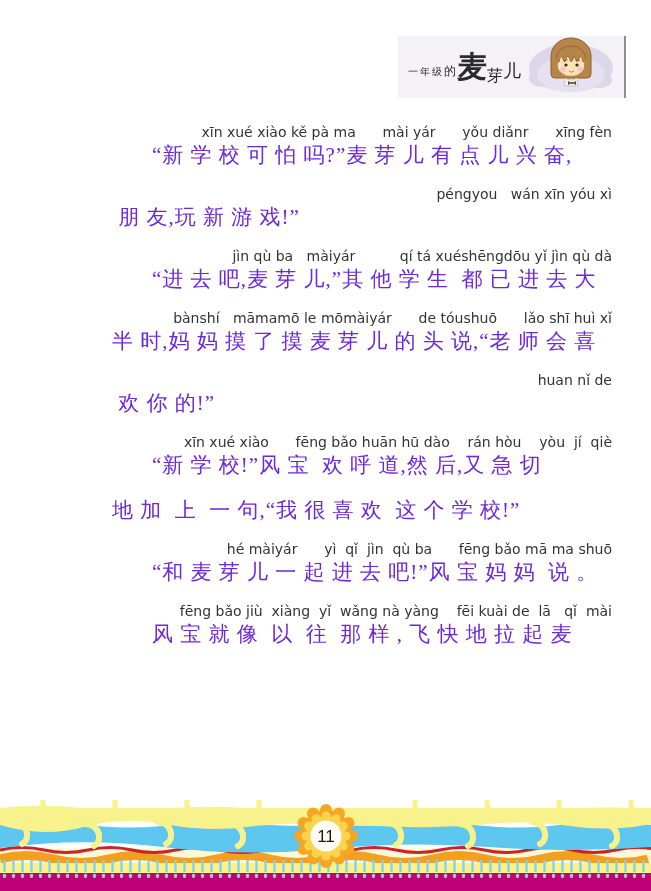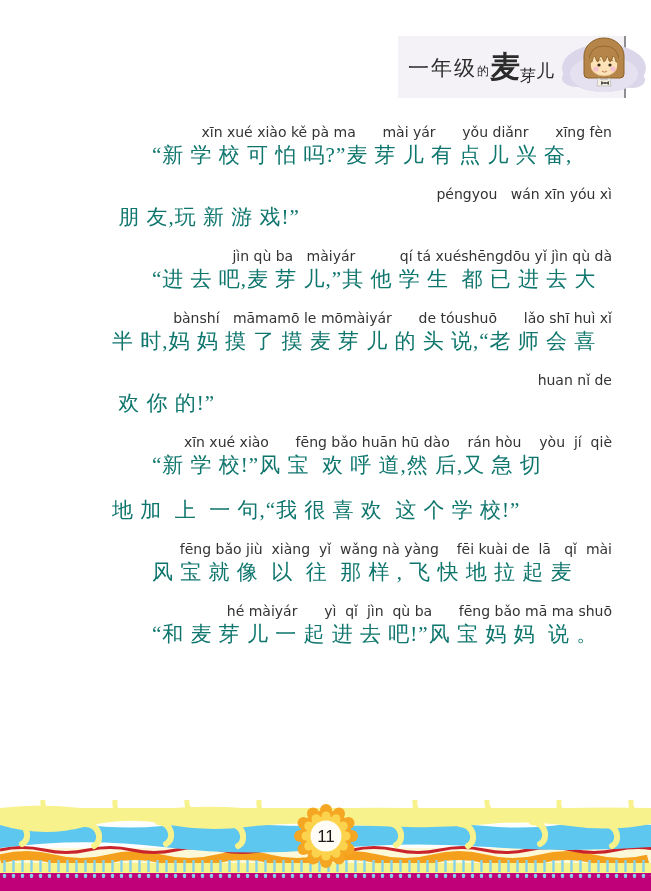--- a/index.html
+++ b/index.html
@@ -4,33 +4,33 @@
 <style>
   html,body{margin:0;padding:0;background:#e8e8e8;}
   .page{position:relative;width:651px;height:891px;background:#ffffff;overflow:hidden;
         font-family:"DejaVu Sans",sans-serif;}
 
   
   .header-banner{position:absolute;left:398px;top:36px;width:226px;height:62px;
         background:#f4f2f6;border-right:2px solid #8f8f93;display:flex;align-items:center;}
   .book-title{padding-left:10px;white-space:nowrap;color:#2b2b2b;
         font-family:"Liberation Serif","DejaVu Serif",serif;}
-  .t-small{font-size:21px;letter-spacing:2px;}
+  .t-small{font-size:10px;letter-spacing:2px;}
   .t-de{font-size:12px;letter-spacing:1px;}
   .t-mai{font-size:30px;font-weight:bold;vertical-align:-2px;}
   .t-ya{font-size:16px;position:relative;top:6px;}
   .t-er{font-size:18px;position:relative;top:2px;letter-spacing:0;}
   .girl-wrap{margin-left:2px;flex:0 0 auto;}
 
   
   .text-area{position:absolute;left:112px;top:124px;width:500px;}
   .row{margin-bottom:16px;}
   .pinyin{font-size:14px;line-height:17px;color:#333333;white-space:pre;
         font-family:"DejaVu Sans",sans-serif;text-align:right;}
-  .hanzi{font-size:21px;line-height:29px;color:#0f766e;white-space:pre;letter-spacing:1px;
+  .hanzi{font-size:21px;line-height:29px;color:#6d28d9;white-space:pre;letter-spacing:1px;
         font-family:"Liberation Serif","DejaVu Serif",serif;}
   .row.indent .pinyin{padding-left:53px;}
   .row.indent .hanzi{padding-left:40px;}
 
   
   .footer-border{position:absolute;left:0;top:800px;width:651px;height:91px;}
   .page-badge{position:absolute;left:292px;top:802px;width:68px;height:68px;}
 </style>
 </head>
 <body>
@@ -97,26 +97,26 @@
       <div class="hanzi"> 欢 你 的!”</div>
     </div>
     <div class="row indent">
       <div class="pinyin">xīn xué xiào      fēng bǎo huān hū dào    rán hòu    yòu  jí  qiè</div>
       <div class="hanzi">“新 学 校!”风 宝  欢 呼 道,然 后,又 急 切</div>
     </div>
     <div class="row">
       <div class="hanzi">地 加  上  一 句,“我 很 喜 欢  这 个 学 校!”</div>
     </div>
     <div class="row indent">
+      <div class="pinyin">hé màiyár      yì  qǐ  jìn  qù ba      fēng bǎo mā ma shuō</div>
+      <div class="hanzi">“和 麦 芽 儿 一 起 进 去 吧!”风 宝 妈 妈  说 。</div>
+    </div>
+    <div class="row indent">
       <div class="pinyin">fēng bǎo jiù  xiàng  yǐ  wǎng nà yàng    fēi kuài de  lā   qǐ  mài</div>
       <div class="hanzi">风 宝 就 像  以  往  那 样 , 飞 快 地 拉 起 麦</div>
-    </div>
-    <div class="row indent">
-      <div class="pinyin">hé màiyár      yì  qǐ  jìn  qù ba      fēng bǎo mā ma shuō</div>
-      <div class="hanzi">“和 麦 芽 儿 一 起 进 去 吧!”风 宝 妈 妈  说 。</div>
     </div>
   </div>
 
   <svg class="footer-border" viewBox="0 0 651 91">
     <defs>
       <pattern id="ticks" x="0" y="0" width="9" height="18" patternUnits="userSpaceOnUse">
         <line x1="4.5" y1="17" x2="4.5" y2="4" stroke="#85d0ea" stroke-width="2.4" stroke-linecap="round"></line>
         <circle cx="4.5" cy="3.5" r="1.8" fill="#85d0ea"></circle>
       </pattern>
       <path id="hookdown" d="M0,0 q11,1 13,11 q1,8 -5,11" stroke="#f7f28c" stroke-width="6" fill="none" stroke-linecap="round"></path>

